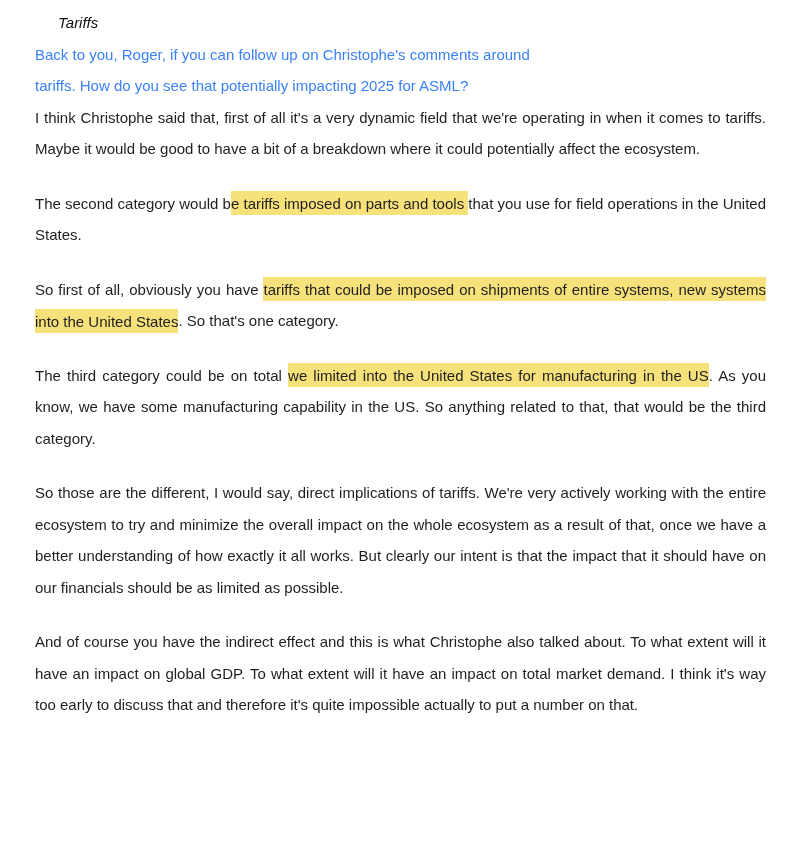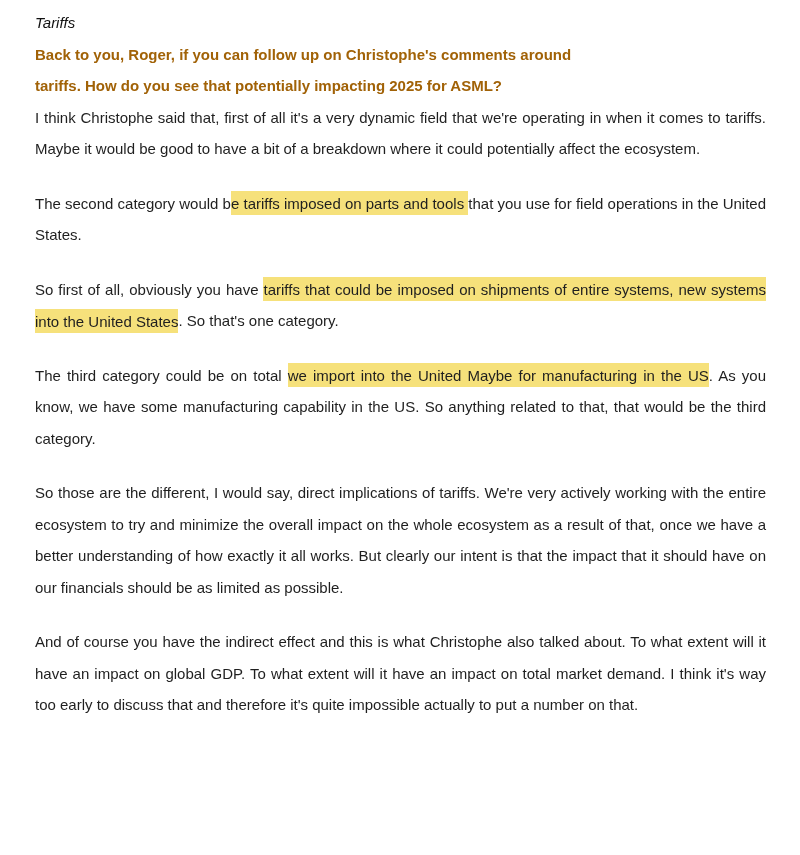--- a/index.html
+++ b/index.html
@@ -16,24 +16,25 @@
     background: #ffffff;
     color: #1f1f1f;
     font-family: "Liberation Sans", sans-serif;
     font-size: 15px;
     line-height: 31.5px;
     overflow: hidden;
   }
   .section-title {
     font-style: italic;
     color: #111111;
+    margin-left: 23px;
   }
   .question {
-    font-weight: bold;
-    color: #a16207;
+    font-weight: normal;
+    color: #3b82f6;
     white-space: pre-line;
   }
   p.para {
     margin: 0 0 23px 0;
     text-align: justify;
   }
   p.para.first {
     
   }
   .hl {
@@ -48,17 +49,17 @@
 <body>
 
 <div class="page">
   <div class="section-title">Tariffs</div>
   <div class="question">Back to you, Roger, if you can follow up on Christophe's comments around
 tariffs. How do you see that potentially impacting 2025 for ASML?</div>
   <div>
       <p class="para first"><span class="plain">I think Christophe said that, first of all it's a very dynamic field that we're operating in when it comes to tariffs. Maybe it would be good to have a bit of a breakdown where it could potentially affect the ecosystem.</span></p>
       <p class="para"><span class="plain">The second category would b</span><span class="hl">e tariffs imposed on parts and tools </span><span class="plain">that you use for field operations in the United States.</span></p>
       <p class="para"><span class="plain">So first of all, obviously you have </span><span class="hl">tariffs that could be imposed on shipments of entire systems, new systems into the United States</span><span class="plain">. So that's one category.</span></p>
-      <p class="para"><span class="plain">The third category could be on total </span><span class="hl">we import into the United Maybe for manufacturing in the US</span><span class="plain">. As you know, we have some manufacturing capability in the US. So anything related to that, that would be the third category.</span></p>
+      <p class="para"><span class="plain">The third category could be on total </span><span class="hl">we limited into the United States for manufacturing in the US</span><span class="plain">. As you know, we have some manufacturing capability in the US. So anything related to that, that would be the third category.</span></p>
       <p class="para"><span class="plain">So those are the different, I would say, direct implications of tariffs. We're very actively working with the entire ecosystem to try and minimize the overall impact on the whole ecosystem as a result of that, once we have a better understanding of how exactly it all works. But clearly our intent is that the impact that it should have on our financials should be as limited as possible.</span></p>
       <p class="para"><span class="plain">And of course you have the indirect effect and this is what Christophe also talked about. To what extent will it have an impact on global GDP. To what extent will it have an impact on total market demand. I think it's way too early to discuss that and therefore it's quite impossible actually to put a number on that.</span></p>
     </div>
 </div>
 
 </body></html>

